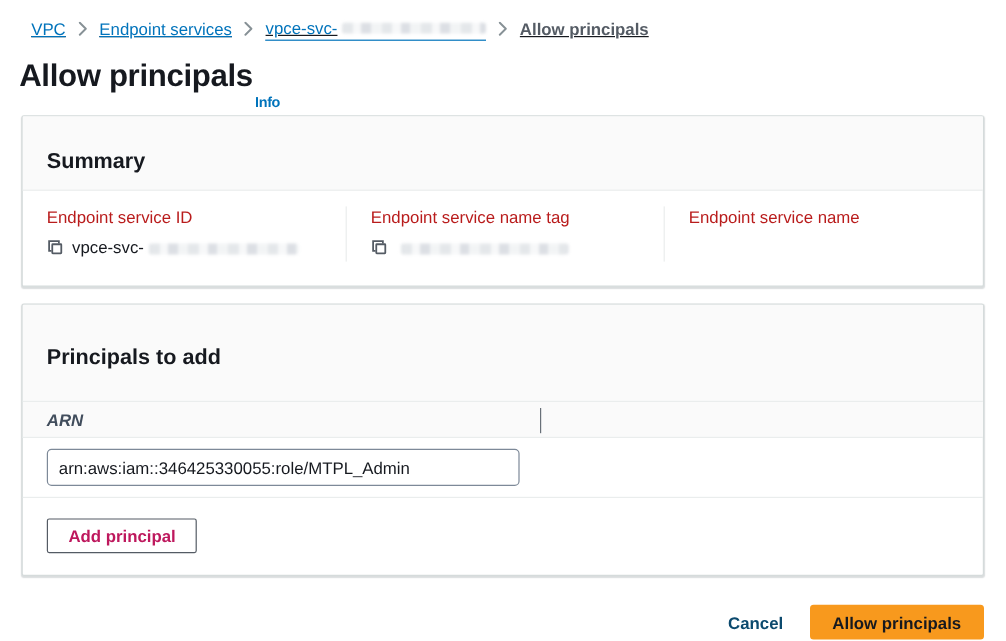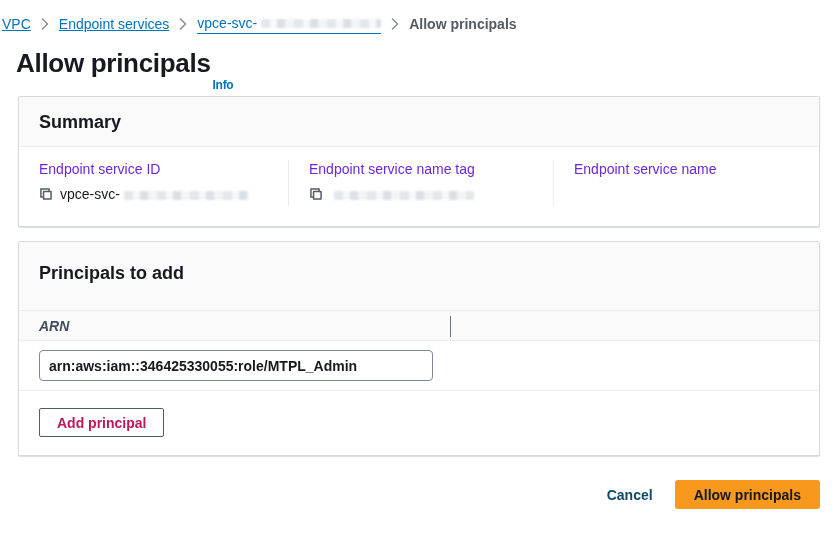--- a/index.html
+++ b/index.html
@@ -14,24 +14,25 @@
     height: 534px;
     background: #ffffff;
     overflow: hidden;
   }
 
   
   .breadcrumb {
     display: flex;
     align-items: center;
     gap: 10px;
-    margin: 14px 18px 0 2px;
+    margin: 14px 18px 0 26px;
     font-size: 14px;
     line-height: 18px;
     white-space: nowrap;
+    text-decoration: underline;
   }
   .breadcrumb a {
     color: #0073bb;
     text-decoration: underline;
     cursor: pointer;
   }
   .crumb-sep { display: inline-flex; align-items: center; }
   .crumb-current { color: #545b64; font-weight: 700; }
   .crumb-redacted-link {
     display: inline-flex;
@@ -88,30 +89,31 @@
   .card-header {
     background: #fafafa;
     padding: 14px 20px 13px 20px;
     border-bottom: 1px solid #eaeded;
   }
   .card-header h2 {
     font-size: 18px;
     line-height: 22px;
     font-weight: 700;
     color: #16191f;
+    margin-top: 12px;
   }
   .card-header.tall { padding: 20px 20px 26px 20px; border-bottom: none; }
 
   
   .summary-body { display: flex; padding: 13px 0 20px 0; }
   .summary-col { padding: 0 16px 0 20px; }
   .summary-col.c1 { width: 270px; border-right: 1px solid #eaeded; }
   .summary-col.c2 { width: 265px; border-right: 1px solid #eaeded; }
   .summary-col.c3 { width: 265px; }
-  .field-label { font-size: 14px; line-height: 18px; color: #6d28d9; margin-bottom: 6px; }
+  .field-label { font-size: 14px; line-height: 18px; color: #b91c1c; margin-bottom: 6px; }
   .field-value { font-size: 14px; line-height: 20px; color: #16191f; word-break: break-word; }
   .copy-btn { display: inline-block; vertical-align: -2px; margin-right: 7px; cursor: pointer; color: #545b64; }
 
   
   .table-header {
     position: relative;
     background: #fafafa;
     border-top: 1px solid #eaeded;
     border-bottom: 1px solid #eaeded;
     height: 31px;
@@ -132,21 +134,20 @@
   .arn-input {
     width: 394px;
     height: 31px;
     border: 1px solid #7d8998;
     border-radius: 4px;
     padding: 0 9px;
     font-family: "Liberation Sans", "DejaVu Sans", sans-serif;
     font-size: 14px;
     color: #16191f;
     background: #fff;
-    font-weight: bold;
   }
   .card-footer { padding: 17px 20px 18px 20px; }
   .secondary-btn {
     height: 29px;
     padding: 0 17px;
     background: #fff;
     border: 1px solid #545b64;
     border-radius: 2px;
     font-family: "Liberation Sans", "DejaVu Sans", sans-serif;
     font-size: 14px;

